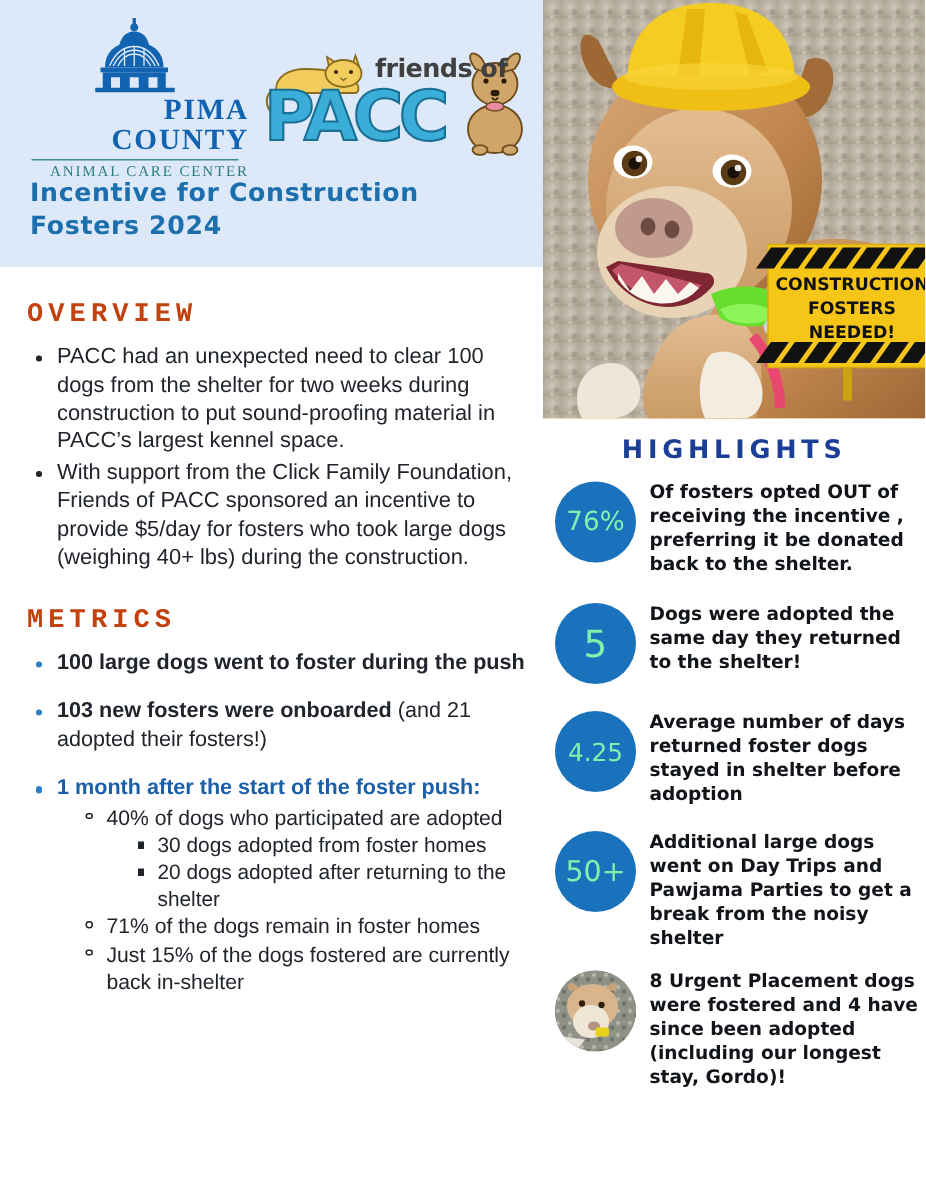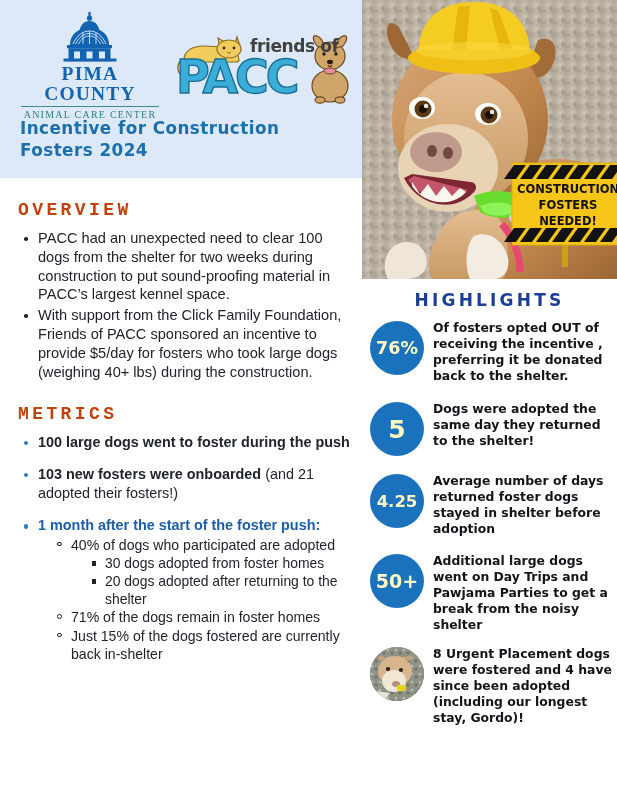--- a/index.html
+++ b/index.html
@@ -15,21 +15,21 @@
   
   .header-band{
     position:absolute;left:0;top:0;width:362px;height:178px;
     background:#dde8f8;
   }
   .logos{
     position:absolute;left:0;top:4px;width:362px;height:106px;
   }
   .pima-logo{
     position:absolute;left:14px;top:6px;width:152px;height:98px;
-    text-align:center;
+    text-align:right;
   }
   .dome-wrap{height:52px;display:flex;align-items:flex-end;justify-content:center;}
   .pima-name{
     font-family:"Liberation Serif", serif;
     font-size:19.5px;letter-spacing:1.2px;color:#1263b0;font-weight:700;
     line-height:1;margin-top:2px;
   }
   .pima-rule{width:138px;height:1.5px;background:#3b8f86;margin:2.5px auto 2.5px;}
   .pima-sub{
     font-family:"Liberation Serif", serif;
@@ -110,23 +110,23 @@
   
   .right-col{position:absolute;left:362px;top:279px;width:255px;}
   .hl-head{
     text-align:center;font-family:"DejaVu Sans", sans-serif;
     font-weight:700;color:#1b3f96;letter-spacing:3.2px;
     font-size:17px;margin:11px 0 9px 0;
   }
   .hl-row{display:flex;align-items:flex-start;margin:0 0 10px 0;padding-left:2px;}
   .hl-circle{
     flex:0 0 auto;width:54px;height:54px;border-radius:50%;
-    background:#1a72bd;color:#fef9c3;
+    background:#1a72bd;color:#86efac;
     display:flex;align-items:center;justify-content:center;
-    font-family:"DejaVu Sans", sans-serif;font-weight:700;
+    font-family:"DejaVu Sans", sans-serif;font-weight:400;
     margin:2px 9px 0 6px;
   }
   .hl-circle.f76{font-size:17.5px;}
   .hl-circle.f5{font-size:25px;}
   .hl-circle.f425{font-size:16.5px;}
   .hl-circle.f50{font-size:19px;}
   .hl-photo{
     flex:0 0 auto;width:54px;height:54px;border-radius:50%;
     margin:2px 9px 0 6px;overflow:hidden;background:#8d8d82;
   }

